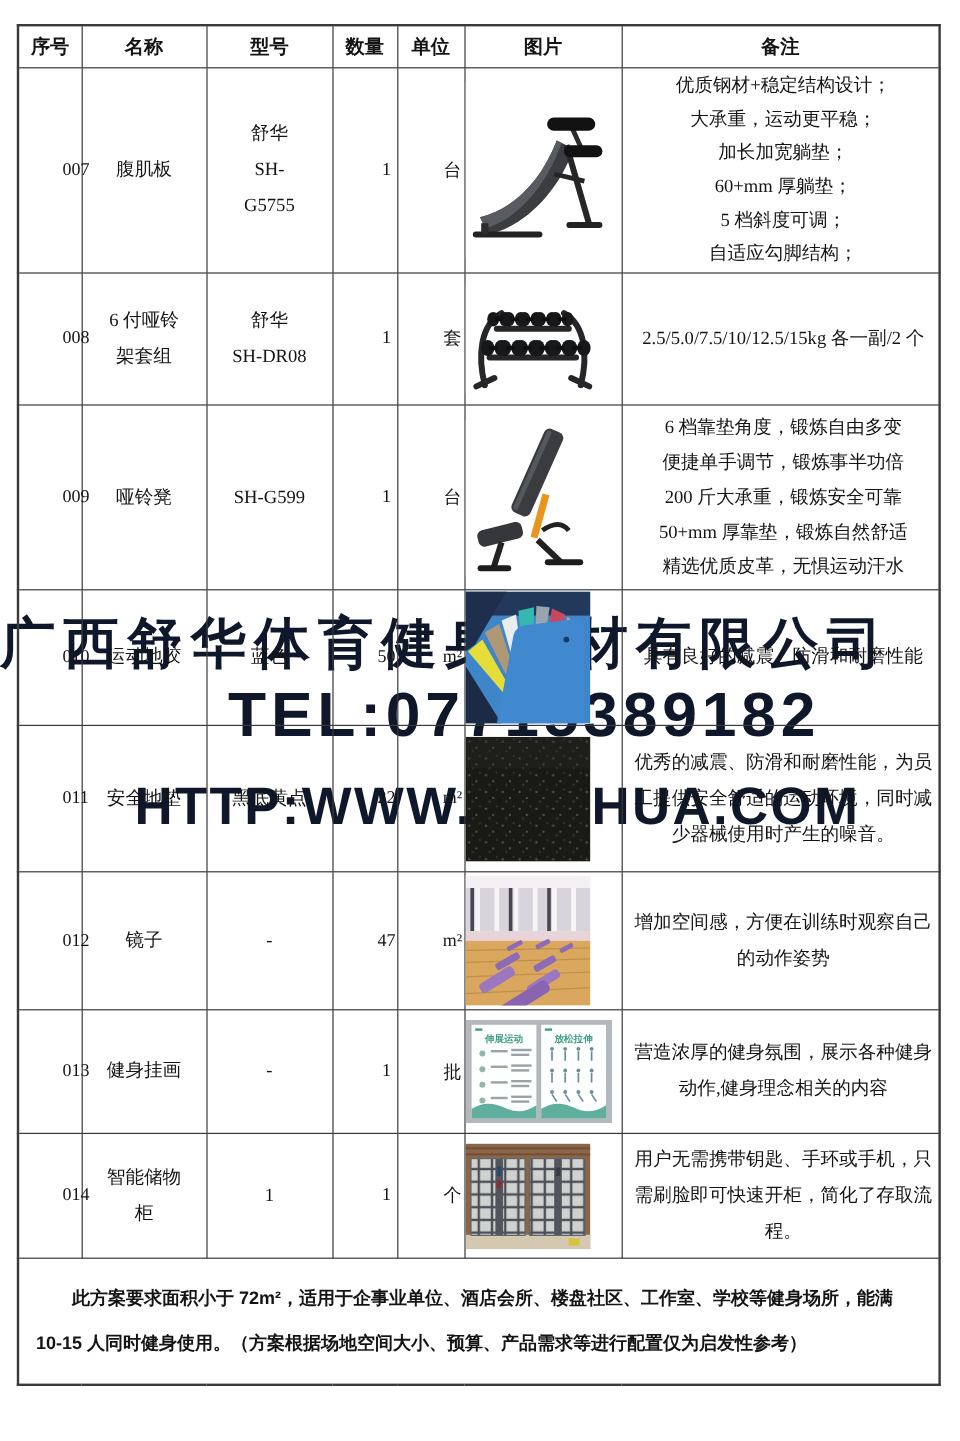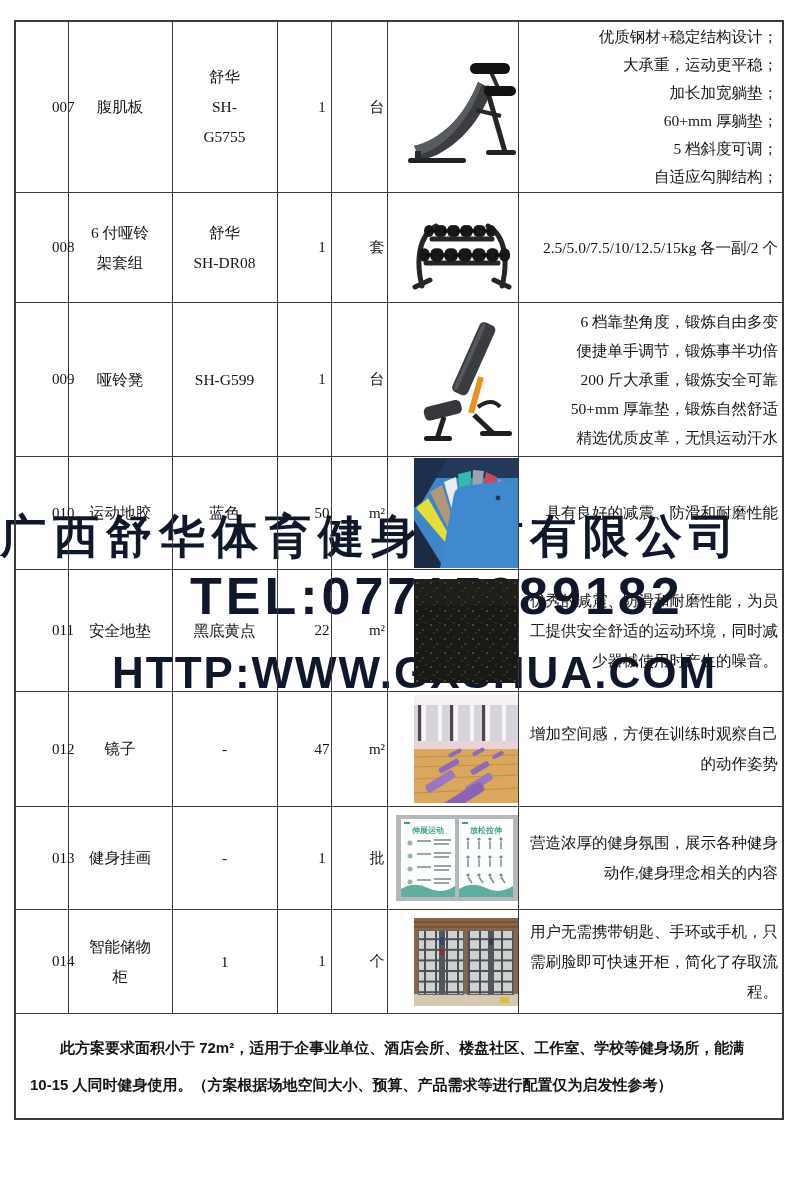--- a/index.html
+++ b/index.html
@@ -23,33 +23,33 @@
   }
   td{border:1px solid #3a3a3a;padding:0;vertical-align:middle;
      text-align:center;background:transparent;}
   .title-cell{height:53px;font-family:"Liberation Sans","DejaVu Sans",sans-serif;
      font-weight:bold;font-size:23px;letter-spacing:2px;}
   .head-row td{height:34px;font-family:"Liberation Sans","DejaVu Sans",sans-serif;
      font-weight:bold;font-size:16px;}
   .c-no,.c-qty,.c-unit{font-size:15px;padding-left:36px;}
   .c-name{font-size:15.5px;line-height:30px;padding:0 19px;}
   .c-model{font-size:15.5px;line-height:30px;white-space:pre-line;padding:0 19px;}
-  .c-remark{text-align:right;font-size:15.5px;line-height:30px;
+  .c-remark{text-align:center;font-size:15.5px;line-height:30px;
      padding:4px 4px 4px 9px;white-space:pre-line;}
   .r007{height:166px;}
   .r007 .c-remark{line-height:28px;padding-top:1px;padding-bottom:1px;}
   .r008{height:110px;}
   .r009{height:147px;}
   .r009 .c-remark{line-height:29px;}
   .r010{height:113px;}
   .r011{height:122px;}
   .r012{height:115px;}
   .r013{height:103px;}
   .r014{height:104px;}
-  .img-box{display:flex;align-items:center;justify-content:flex-end;width:100%;}
+  .img-box{display:flex;align-items:center;justify-content:flex-start;width:100%;}
   .footer-cell{height:92px;text-align:left;
      font-family:"Liberation Sans","DejaVu Sans",sans-serif;font-weight:bold;
      font-size:15px;line-height:37px;padding:6px 14px 6px 14px;text-indent:2em;}
 </style>
 </head>
 <body>
 
 <div class="wm wm-company">广西舒华体育健身器材有限公司</div>
 <div class="wm wm-tel">TEL:07715389182</div>
 <div class="wm wm-url">HTTP:WWW.GXSHUA.COM</div>
@@ -58,20 +58,29 @@
   <colgroup>
     <col style="width:53px">
       <col style="width:104px">
       <col style="width:105px">
     <col style="width:54px">
       <col style="width:56px">
       <col style="width:131px">
     <col style="width:265px">
   </colgroup>
   <tbody>
+  <tr class="head-row">
+    <td>序号</td>
+    <td>名称</td>
+    <td>型号</td>
+    <td>数量</td>
+    <td>单位</td>
+    <td>图片</td>
+    <td>备注</td>
+  </tr>
 
   <tr class="r007">
     <td class="c-no">007</td>
     <td class="c-name">腹肌板</td>
     <td class="c-model">舒华
 SH-G5755</td>
     <td class="c-qty">1</td>
     <td class="c-unit">台</td>
     <td class="c-img">
       <div class="img-box">

